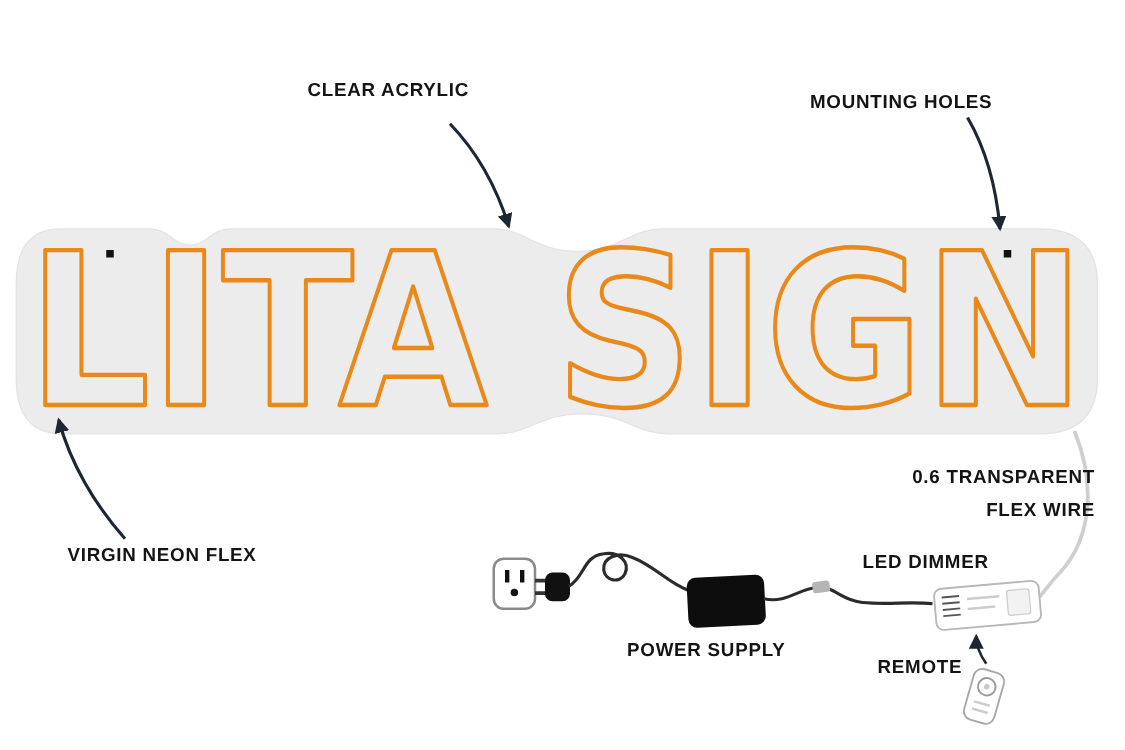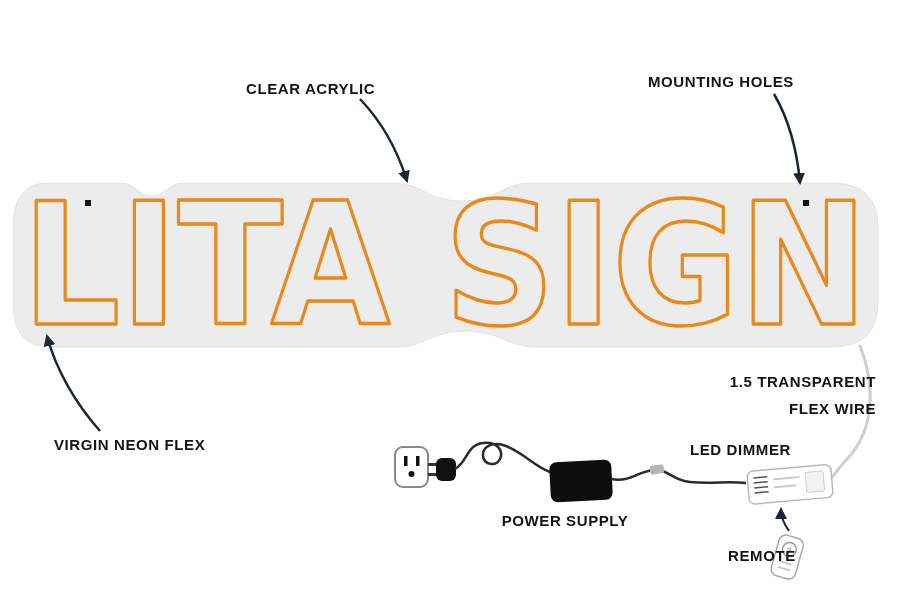--- a/index.html
+++ b/index.html
@@ -91,32 +91,32 @@
 
     <g transform="rotate(16 787 556)">
       <rect x="775" y="536" width="25" height="42" rx="7" fill="#ffffff" stroke="#A8A8A8" stroke-width="1.5"></rect>
       <circle cx="787.5" cy="549" r="7" fill="none" stroke="#9A9A9A" stroke-width="1.5"></circle>
       <circle cx="787.5" cy="549" r="2.2" fill="#C9C9C9"></circle>
       <line x1="781" y1="563" x2="794" y2="563" stroke="#CCCCCC" stroke-width="2"></line>
       <line x1="781" y1="569" x2="794" y2="569" stroke="#CCCCCC" stroke-width="2"></line>
     </g>
   </svg>
 
-  <div class="label" style="left:246px;top:80px;text-align:center;">CLEAR ACRYLIC</div>
+  <div class="label" style="left:246px;top:64px;text-align:center;">CLEAR ACRYLIC</div>
 
   <div class="label" style="left:54px;top:436px;">VIRGIN NEON FLEX</div>
 
   <div class="label" style="left:648px;top:73px;">MOUNTING HOLES</div>
 
   <div class="label-block align-right" style="left:690px;top:368px;width:186px;">
-    <div class="line">1.5 TRANSPARENT</div>
+    <div class="line">0.6 TRANSPARENT</div>
     <div class="line">FLEX WIRE</div>
   </div>
 
   <div class="label" style="left:690px;top:441px;text-align:center;">LED DIMMER</div>
 
   <div class="label-block align-center" style="left:480px;top:507px;width:170px;">
     <div class="line">POWER SUPPLY</div>
   </div>
 
-  <div class="label" style="left:702px;top:547px;margin-left:26px;">REMOTE</div>
+  <div class="label" style="left:702px;top:525px;">REMOTE</div>
 
 </div>
 
 </body></html>

